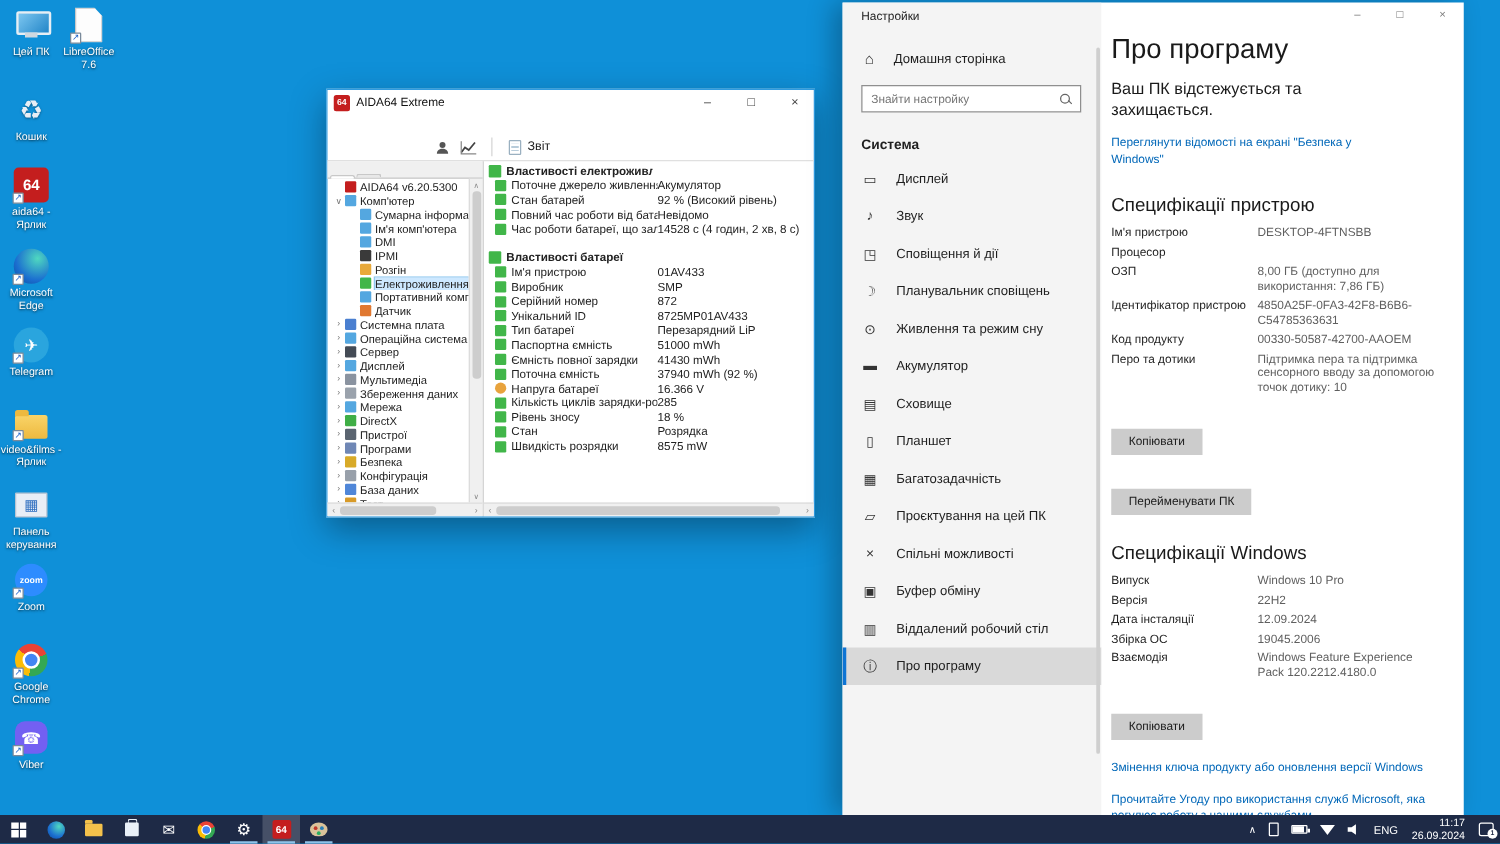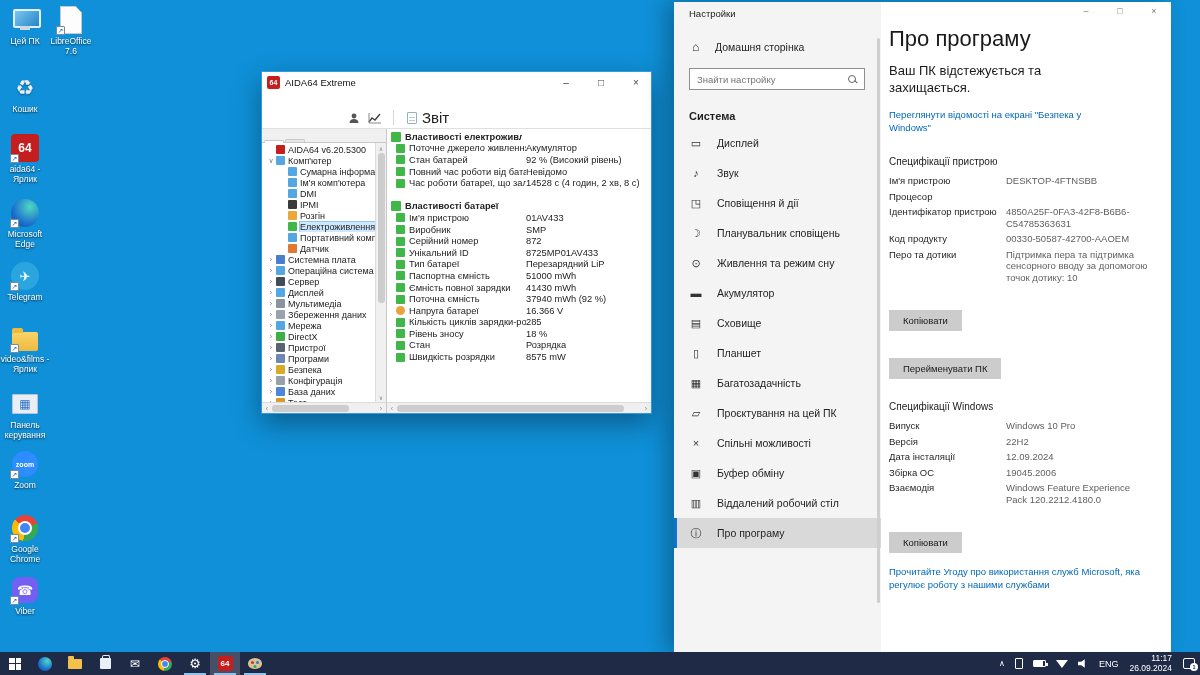--- a/index.html
+++ b/index.html
@@ -32,21 +32,21 @@
 .a-title{height:20px;display:flex;align-items:center;padding-left:5px;gap:5px;flex:none}
 .a-title .a64{width:13px;height:13px;background:#c41e1e;color:#fff;font-size:7px;font-weight:bold;display:flex;align-items:center;justify-content:center;border-radius:2px;flex:none}
 .a-title .t{flex:1;font-size:9.5px;color:#111}
 .a-ctl{width:30px;height:20px;display:flex;align-items:center;justify-content:center;font-size:10px;color:#444}
 .a-menu{height:15px;display:flex;align-items:center;padding-left:2px;flex:none}
 .a-menu span{padding:0 7px;font-size:9.5px}
 .a-tools{height:22px;display:flex;align-items:center;border-bottom:1px solid #e0e0e0;padding-left:6px;flex:none}
 .a-tools .tb{width:19px;text-align:center;font-size:11px;color:#333}
 .a-tools svg{margin:0 4px}
 .a-sep{width:1px;height:15px;background:#d5d5d5;margin:0 7px}
-.a-report{display:flex;align-items:center;gap:5px;font-size:15px;padding:2px 6px}
+.a-report{display:flex;align-items:center;gap:5px;font-size:10px;padding:2px 6px}
 .doc{width:10px;height:12px;background:#fff;border:1px solid #9ab0c0;border-radius:1px;background-image:repeating-linear-gradient(to bottom,transparent 0 2px,#b8ccda 2px 3px);background-size:6px 9px;background-position:1px 2px;background-repeat:no-repeat}
 .a-body{flex:1;display:flex;min-height:0}
 .a-left{width:125px;border-right:1px solid #c8c8c8;display:flex;flex-direction:column;flex:none}
 .a-tabs{height:14px;background:#f0f0f0;display:flex;align-items:flex-end;padding-left:2px;border-bottom:1px solid #c8c8c8;flex:none}
 .a-tab{font-size:9px;padding:1px 9px 1px;border:1px solid #c8c8c8;border-bottom:none;background:#e8e8e8;margin-right:1px;border-radius:2px 2px 0 0}
 .a-tab.on{background:#fff;position:relative;top:1px}
 .a-treewrap{flex:1;display:flex;min-height:0}
 .a-tree{flex:1;overflow:hidden;padding-top:1px}
 .trow{height:11px;display:flex;align-items:center;white-space:nowrap;overflow:hidden;padding-left:4px}
 .trow .ar{width:10px;font-size:7px;color:#777;text-align:center;flex:none}
@@ -91,21 +91,21 @@
 .s-item{height:30px;display:flex;align-items:center;gap:14px;padding-left:15px;font-size:10.5px;color:#1f1f1f;position:relative}
 .s-item .g{width:14px;font-size:11px;color:#333;text-align:center;flex:none}
 .s-item.sel{background:#d9d9d9}
 .s-item.sel::before{content:"";position:absolute;left:0;top:0;bottom:0;width:3px;background:#0d74d4}
 .s-scroll{position:absolute;right:1px;top:36px;width:3px;height:565px;background:#cfcfcf;border-radius:2px}
 .s-main{position:absolute;left:215px;top:0;right:0;bottom:0;padding:24px 18px 0 0}
 .m-title{font-size:22px;font-weight:300;color:#1a1a1a}
 .m-sub{margin-top:10px;font-size:13px;color:#1a1a1a;width:235px;line-height:17px}
 .m-link{color:#0067b8;font-size:9.5px;line-height:13px;cursor:pointer}
 .m-link1{margin-top:12px;width:225px}
-.m-h2{margin-top:22px;font-size:10px;color:#1a1a1a;font-weight:400}
+.m-h2{margin-top:22px;font-size:15px;color:#1a1a1a;font-weight:400}
 .spec{margin-top:8px}
 .spec .r{display:flex;margin-bottom:4px;font-size:9.5px;line-height:11.5px}
 .spec .k{width:117px;flex:none;color:#1f1f1f;padding-right:8px}
 .spec .v{flex:1;color:#5f5f5f;word-wrap:break-word}
 .btnrow{margin-top:27px}
 .btn{display:inline-block;background:#cccccc;padding:5px 14px;font-size:9.5px;color:#1a1a1a;cursor:pointer;border:none;font-family:"Liberation Sans",sans-serif}
 .m-l1{margin-top:16px;width:260px}
 .m-l2{margin-top:12px;width:260px}
 
 
@@ -593,20 +593,24 @@
     <div class="m-h2">Специфікації пристрою</div>
     <div class="spec">
         <div class="r">
         <span class="k">Ім'я пристрою</span>
         <span class="v">DESKTOP-4FTNSBB</span>
       </div>
         <div class="r">
         <span class="k">Процесор</span>
       </div>
         <div class="r">
+        <span class="k">ОЗП</span>
+        <span class="v">8,00 ГБ (доступно для використання: 7,86 ГБ)</span>
+      </div>
+        <div class="r">
         <span class="k">Ідентифікатор пристрою</span>
         <span class="v">4850A25F-0FA3-42F8-B6B6-C54785363631</span>
       </div>
         <div class="r">
         <span class="k">Код продукту</span>
         <span class="v">00330-50587-42700-AAOEM</span>
       </div>
         <div class="r">
         <span class="k">Перо та дотики</span>
         <span class="v">Підтримка пера та підтримка сенсорного вводу за допомогою точок дотику: 10</span>
@@ -631,20 +635,21 @@
         <div class="r">
         <span class="k">Збірка ОС</span>
         <span class="v">19045.2006</span>
       </div>
         <div class="r">
         <span class="k">Взаємодія</span>
         <span class="v">Windows Feature Experience Pack 120.2212.4180.0</span>
       </div>
       </div>
     <div class="btnrow"><button class="btn">Копіювати</button></div>
+    <div class="m-link m-l1">Змінення ключа продукту або оновлення версії Windows</div>
     <div class="m-link m-l2">Прочитайте Угоду про використання служб Microsoft, яка регулює роботу з нашими службами</div>
   </div>
 </div>
 
 <div class="bar">
   <div class="b-ic">
       <span class="win">
         <i></i>
         <i></i>
         <i></i>

